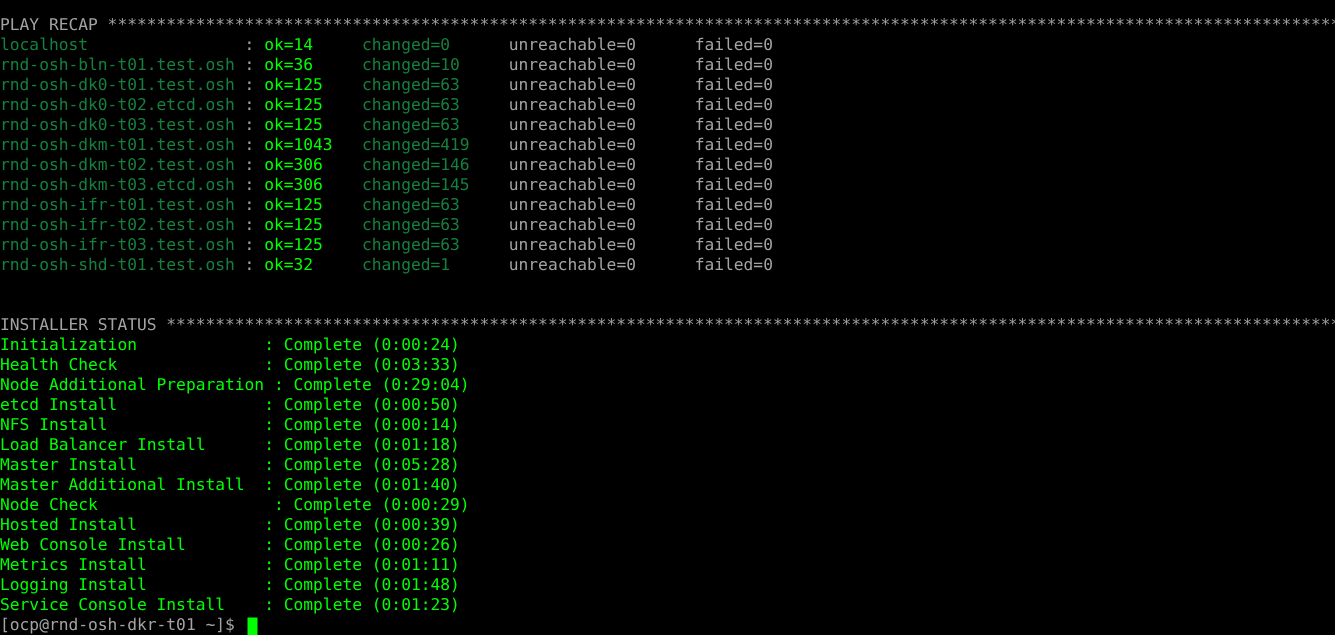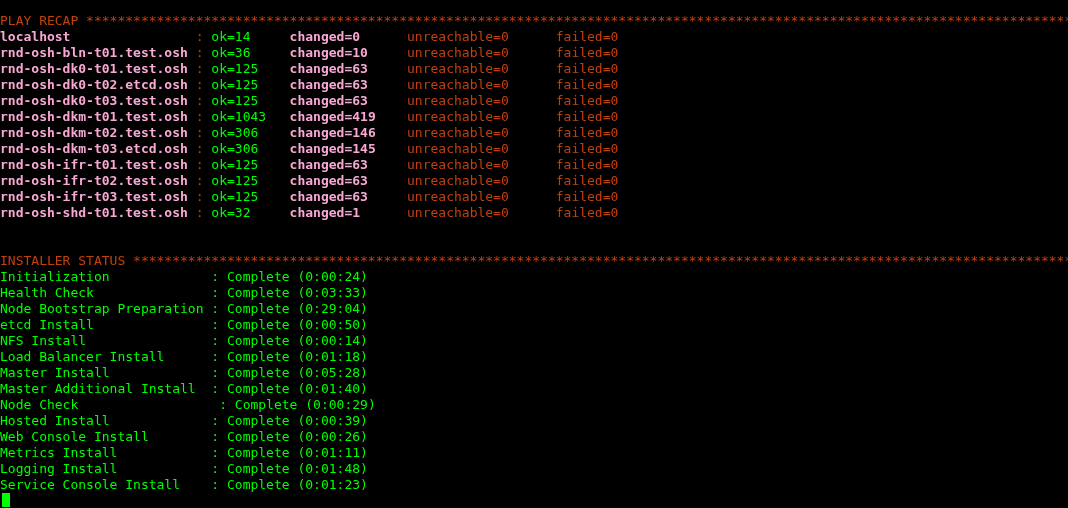--- a/index.html
+++ b/index.html
@@ -12,22 +12,22 @@
     line-height: 16px;
     width: 1068px;
     height: 508px;
     overflow: hidden;
   }
   #terminal {
     white-space: pre;
     padding: 0;
   }
   .green  { color: #00ff00; }
-  .yellow { color: #f9a8d4; font-weight: bold; }
-  .white  { color: #c2410c; }
+  .yellow { color: #15803d; }
+  .white  { color: #a3a3a3; }
   .prompt-line { display: flex; align-items: center; }
   .cursor {
     display: inline-block;
     width: 8px;
     height: 14px;
     background: #00ff00;
     margin-left: 2px;
     vertical-align: middle;
   }
 </style>
@@ -45,25 +45,25 @@
 <span class="yellow">rnd-osh-dkm-t03.etcd.osh </span><span class="white">: </span><span class="green">ok=306 </span>   <span class="yellow">changed=145 </span>   <span class="white">unreachable=0   </span>   <span class="white">failed=0</span>
 <span class="yellow">rnd-osh-ifr-t01.test.osh </span><span class="white">: </span><span class="green">ok=125 </span>   <span class="yellow">changed=63  </span>   <span class="white">unreachable=0   </span>   <span class="white">failed=0</span>
 <span class="yellow">rnd-osh-ifr-t02.test.osh </span><span class="white">: </span><span class="green">ok=125 </span>   <span class="yellow">changed=63  </span>   <span class="white">unreachable=0   </span>   <span class="white">failed=0</span>
 <span class="yellow">rnd-osh-ifr-t03.test.osh </span><span class="white">: </span><span class="green">ok=125 </span>   <span class="yellow">changed=63  </span>   <span class="white">unreachable=0   </span>   <span class="white">failed=0</span>
 <span class="yellow">rnd-osh-shd-t01.test.osh </span><span class="white">: </span><span class="green">ok=32  </span>   <span class="yellow">changed=1   </span>   <span class="white">unreachable=0   </span>   <span class="white">failed=0</span>
 
 
 <span class="white">INSTALLER STATUS </span><span class="white">************************************************************************************************************************************</span>
 <span class="green">Initialization             </span><span class="green">: </span><span class="green">Complete </span><span class="green">(0:00:24)</span>
 <span class="green">Health Check               </span><span class="green">: </span><span class="green">Complete </span><span class="green">(0:03:33)</span>
-<span class="green">Node Bootstrap Preparation </span><span class="green">: </span><span class="green">Complete </span><span class="green">(0:29:04)</span>
+<span class="green">Node Additional Preparation </span><span class="green">: </span><span class="green">Complete </span><span class="green">(0:29:04)</span>
 <span class="green">etcd Install               </span><span class="green">: </span><span class="green">Complete </span><span class="green">(0:00:50)</span>
 <span class="green">NFS Install                </span><span class="green">: </span><span class="green">Complete </span><span class="green">(0:00:14)</span>
 <span class="green">Load Balancer Install      </span><span class="green">: </span><span class="green">Complete </span><span class="green">(0:01:18)</span>
 <span class="green">Master Install             </span><span class="green">: </span><span class="green">Complete </span><span class="green">(0:05:28)</span>
 <span class="green">Master Additional Install  </span><span class="green">: </span><span class="green">Complete </span><span class="green">(0:01:40)</span>
 <span class="green">Node Check                  </span><span class="green">: </span><span class="green">Complete </span><span class="green">(0:00:29)</span>
 <span class="green">Hosted Install             </span><span class="green">: </span><span class="green">Complete </span><span class="green">(0:00:39)</span>
 <span class="green">Web Console Install        </span><span class="green">: </span><span class="green">Complete </span><span class="green">(0:00:26)</span>
 <span class="green">Metrics Install            </span><span class="green">: </span><span class="green">Complete </span><span class="green">(0:01:11)</span>
 <span class="green">Logging Install            </span><span class="green">: </span><span class="green">Complete </span><span class="green">(0:01:48)</span>
 <span class="green">Service Console Install    </span><span class="green">: </span><span class="green">Complete </span><span class="green">(0:01:23)</span>
-<span class="prompt-line"><span class="cursor"></span></span></pre>
+<span class="prompt-line"><span class="white">[ocp@rnd-osh-dkr-t01 ~]$ </span><span class="cursor"></span></span></pre>
 
 </body></html>

